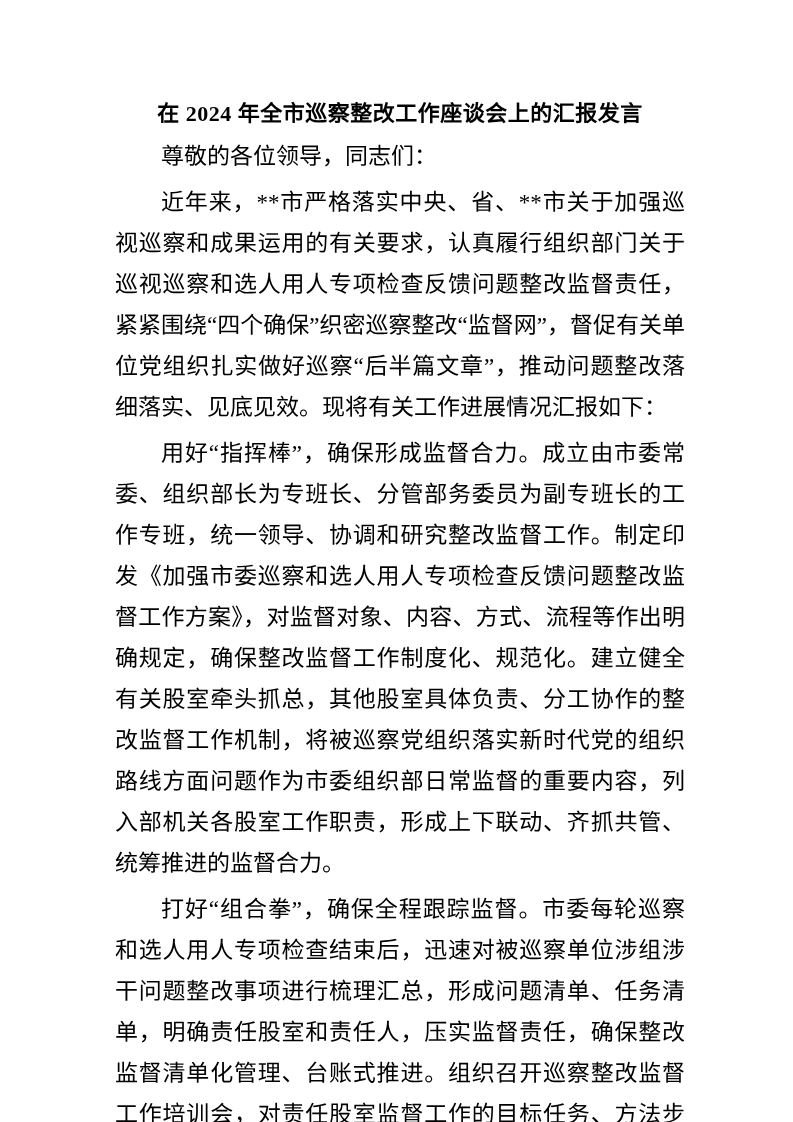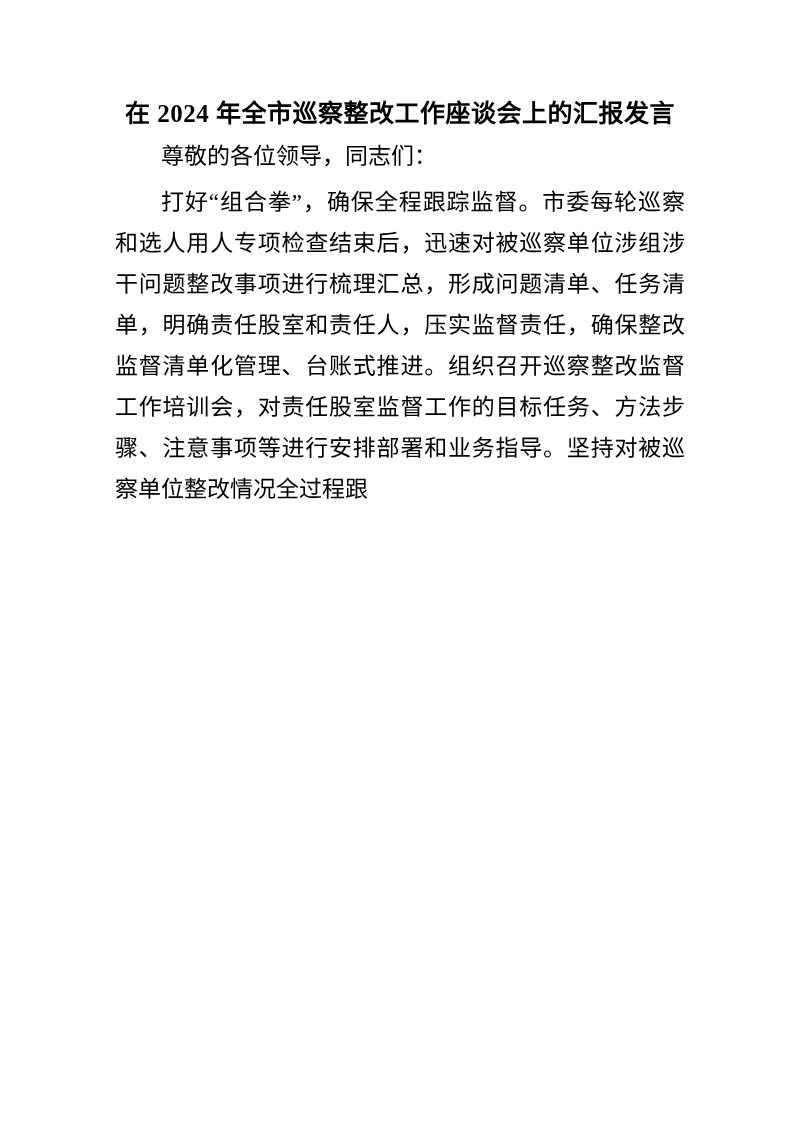--- a/index.html
+++ b/index.html
@@ -13,21 +13,21 @@
     height: 1122px;
     box-sizing: border-box;
     background: #ffffff;
     color: #000000;
     padding: 96px 108px 40px 115px;
     overflow: hidden;
     font-family: "Liberation Serif", "DejaVu Serif", serif;
   }
   .doc-title {
     margin: 0 0 4px 0;
-    font-size: 25px;
+    font-size: 22px;
     line-height: 36px;
     font-weight: 700;
     text-align: center;
     letter-spacing: 0.5px;
     font-family: "Liberation Serif", "DejaVu Serif", serif;
   }
   .doc-body {
     margin-top: 4px;
   }
   .doc-body p.para {
@@ -44,17 +44,19 @@
 </style>
 </head>
 <body>
 
 <div class="page">
   <h1 class="doc-title">在 2024 年全市巡察整改工作座谈会上的汇报发言</h1>
   <div class="doc-body">
 
       <p class="para">尊敬的各位领导，同志们：</p>
 
+      <p class="para">近年来，**市严格落实中央、省、**市关于加强巡视巡察和成果运用的有关要求，认真履行组织部门关于巡视巡察和选人用人专项检查反馈问题整改监督责任，紧紧围绕“四个确保”织密巡察整改“监督网”，督促有关单位党组织扎实做好巡察“后半篇文章”，推动问题整改落细落实、见底见效。现将有关工作进展情况汇报如下：</p>
 
+      <p class="para">用好“指挥棒”，确保形成监督合力。成立由市委常委、组织部长为专班长、分管部务委员为副专班长的工作专班，统一领导、协调和研究整改监督工作。制定印发《加强市委巡察和选人用人专项检查反馈问题整改监督工作方案》，对监督对象、内容、方式、流程等作出明确规定，确保整改监督工作制度化、规范化。建立健全有关股室牵头抓总，其他股室具体负责、分工协作的整改监督工作机制，将被巡察党组织落实新时代党的组织路线方面问题作为市委组织部日常监督的重要内容，列入部机关各股室工作职责，形成上下联动、齐抓共管、统筹推进的监督合力。</p>
 
       <p class="para">打好“组合拳”，确保全程跟踪监督。市委每轮巡察和选人用人专项检查结束后，迅速对被巡察单位涉组涉干问题整改事项进行梳理汇总，形成问题清单、任务清单，明确责任股室和责任人，压实监督责任，确保整改监督清单化管理、台账式推进。组织召开巡察整改监督工作培训会，对责任股室监督工作的目标任务、方法步骤、注意事项等进行安排部署和业务指导。坚持对被巡察单位整改情况全过程跟</p>
     </div>
 </div>
 
 </body></html>

